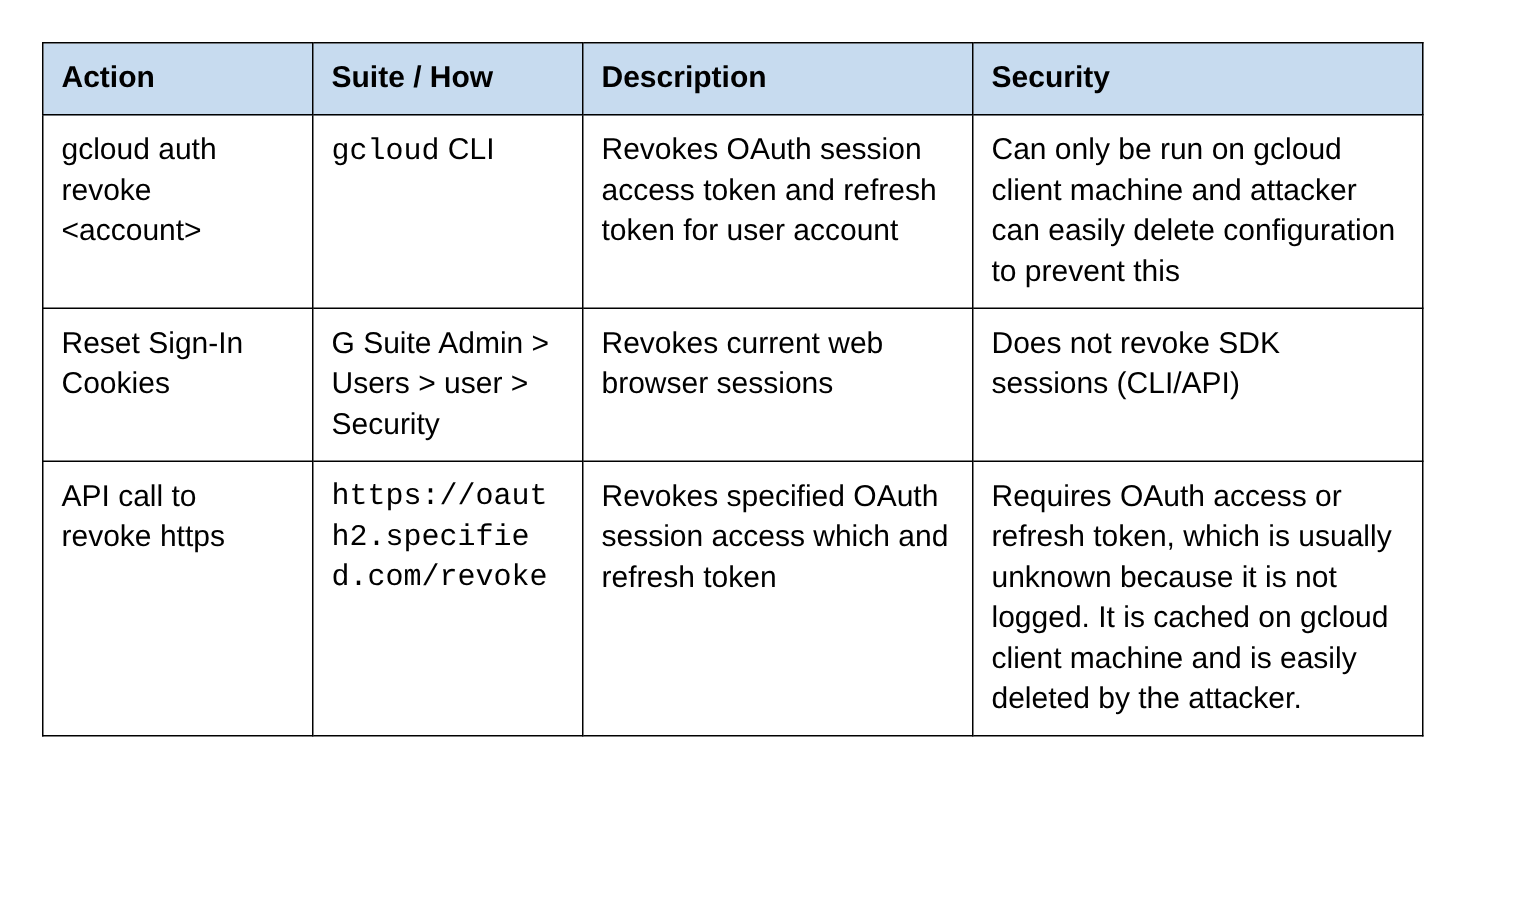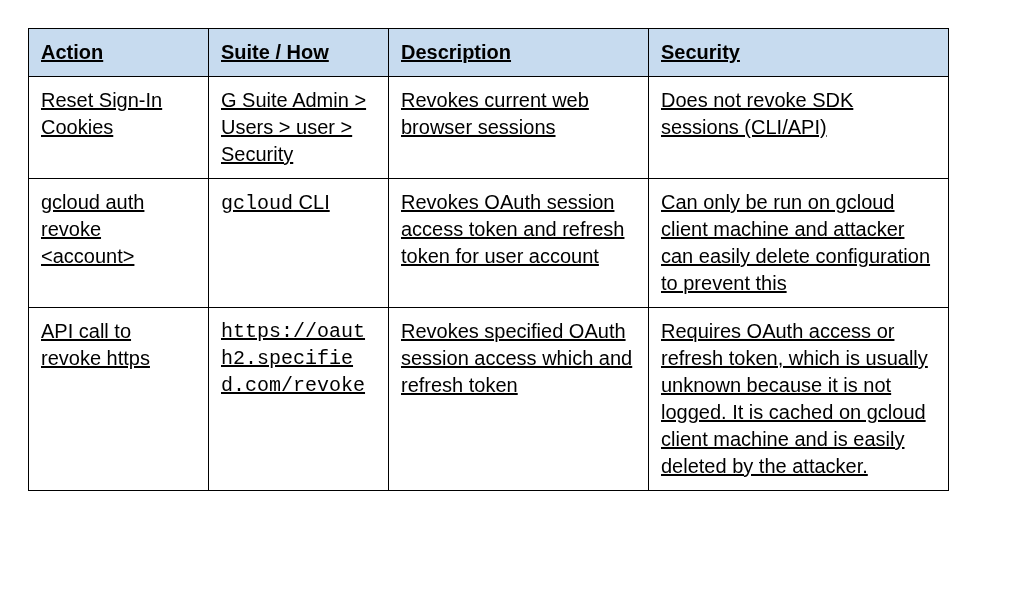--- a/index.html
+++ b/index.html
@@ -7,21 +7,20 @@
       margin: 0;
       padding: 28px;
       font-family: Arial, Helvetica, sans-serif;
       background: #ffffff;
       width: 1024px;
     }
     table {
       border-collapse: collapse;
       width: 876px;
       table-layout: fixed;
-      text-decoration: underline;
     }
     th, td {
       border: 1.5px solid #000000;
       padding: 10px 12px;
       text-align: left;
       vertical-align: top;
       font-size: 20px;
       line-height: 1.35;
       color: #000000;
     }
@@ -54,30 +53,30 @@
   <thead>
     <tr>
       <th>Action</th>
       <th>Suite / How</th>
       <th>Description</th>
       <th>Security</th>
     </tr>
   </thead>
   <tbody>
       <tr>
+        <td>gcloud auth revoke &lt;account&gt;</td>
+        <td><span class="mono">gcloud</span><span> CLI</span></td>
+        <td>Revokes OAuth session access token and refresh token for user account</td>
+        <td>Can only be run on gcloud client machine and attacker can easily delete configuration to prevent this</td>
+      </tr>
+      <tr>
         <td>Reset Sign-In Cookies</td>
         <td>G Suite Admin &gt; Users &gt; user &gt; Security</td>
         <td>Revokes current web browser sessions</td>
         <td>Does not revoke SDK sessions (CLI/API)</td>
-      </tr>
-      <tr>
-        <td>gcloud auth revoke &lt;account&gt;</td>
-        <td><span class="mono">gcloud</span><span> CLI</span></td>
-        <td>Revokes OAuth session access token and refresh token for user account</td>
-        <td>Can only be run on gcloud client machine and attacker can easily delete configuration to prevent this</td>
       </tr>
       <tr>
         <td>API call to revoke https</td>
         <td class="mono wrap-anywhere">https://oauth2.specified.com/revoke</td>
         <td>Revokes specified OAuth session access which and refresh token</td>
         <td>Requires OAuth access or refresh token, which is usually unknown because it is not logged. It is cached on gcloud client machine and is easily deleted by the attacker.</td>
       </tr>
     </tbody>
 </table>
 

